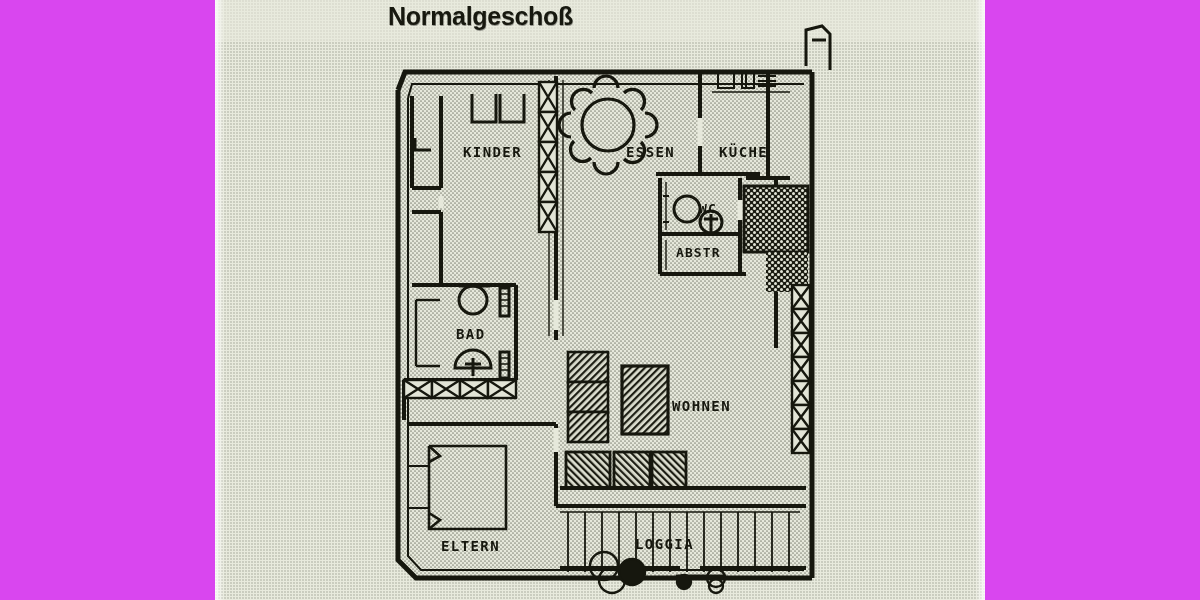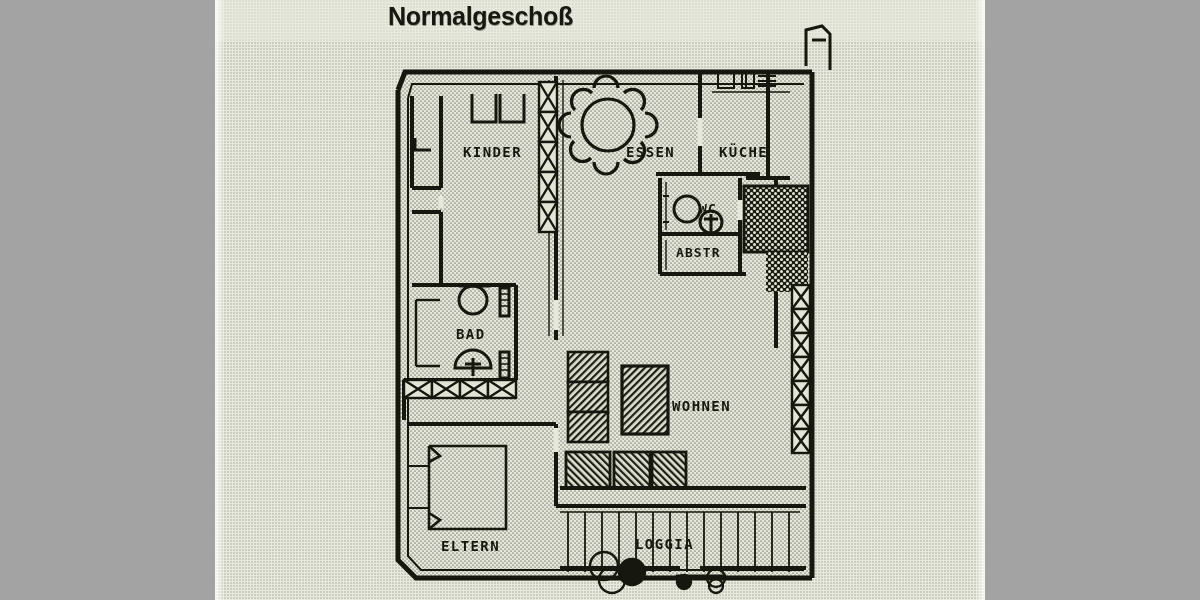--- a/index.html
+++ b/index.html
@@ -10,21 +10,21 @@
   body {
     width: 1200px;
     height: 600px;
     overflow: hidden;
     font-family: "Liberation Sans", sans-serif;
   }
   #page {
     position: relative;
     width: 1200px;
     height: 600px;
-    background: #a3a3a3;
+    background: #d946ef;
   }
   
   #scan {
     position: absolute;
     left: 215px;
     top: 0px;
     width: 770px;
     height: 600px;
     background-color: #e8eadd;
     background-image:

